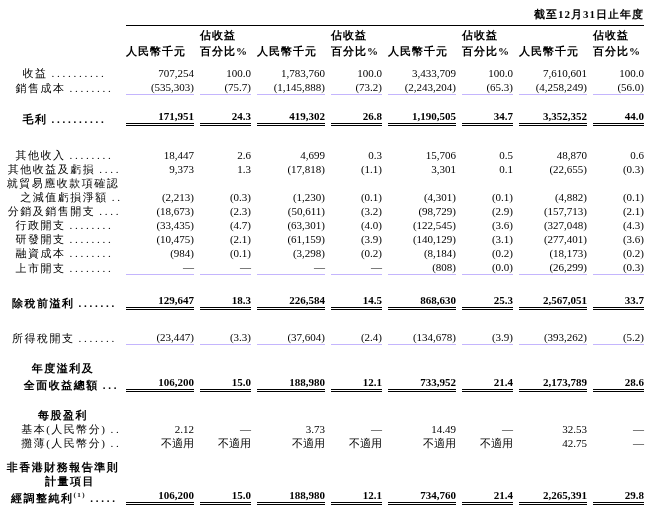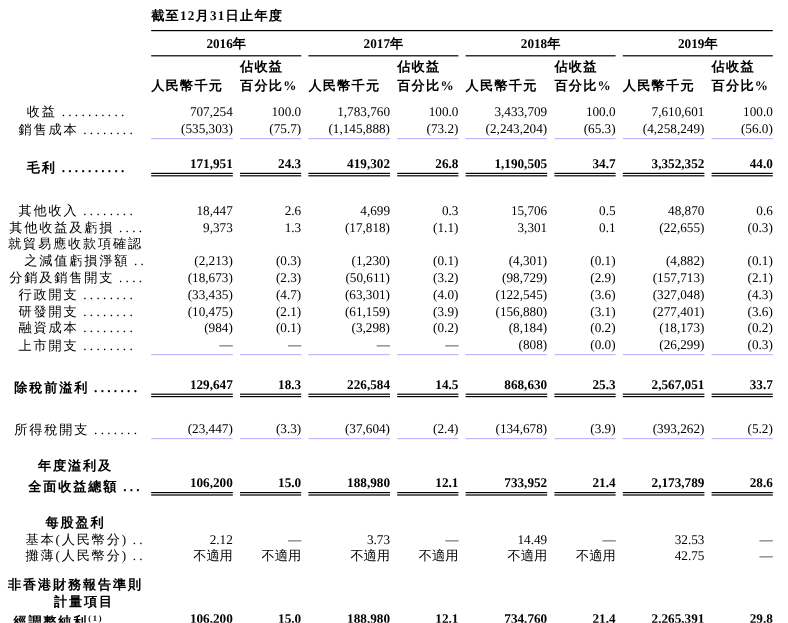--- a/index.html
+++ b/index.html
@@ -1,21 +1,21 @@
 <!DOCTYPE html>
 <html><head>
 <meta charset="utf-8">
 <style>
   html,body{margin:0;padding:0;background:#fff;color:#000;}
   body{width:657px;height:519px;overflow:hidden;
        font-family:"Liberation Serif","DejaVu Serif",serif;font-size:11px;line-height:14px;}
   table{border-collapse:separate;border-spacing:6px 0;table-layout:fixed;margin-top:4px;}
   td{padding:0;vertical-align:bottom;white-space:nowrap;}
   tr{height:14px;}
-  .title-cell{text-align:left;font-weight:bold;letter-spacing:1px;
+  .title-cell{text-align:right;font-weight:bold;letter-spacing:1px;
               border-bottom:1.5px solid #000;padding:3px 0 4px 0;}
   .year-cell{text-align:center;font-weight:bold;border-bottom:1px solid #000;padding:4px 0 2px 0;}
   .hdr{font-weight:bold;text-align:left;letter-spacing:1px;padding-top:2px;}
   .lbl{letter-spacing:1.5px;overflow:hidden;text-align:center;}
   .ind{padding-left:14px;}
   .dots{letter-spacing:0;margin-left:4px;}
   td.v,td.p{text-align:right;}
   .u1{border-bottom:1px solid #c4b5fd;}
   .u2{border-bottom:3px double #000;}
   .b td{font-weight:bold;}
@@ -38,27 +38,20 @@
       <col style="width:68px">
         <col style="width:51px">
     </colgroup>
     <thead>
       <tr>
         <td></td>
         <td colspan="8" class="title-cell">截至12月31日止年度</td>
       </tr>
       <tr>
         <td></td>
-        <td colspan="2" class="year-cell">2016年</td>
-        <td colspan="2" class="year-cell">2017年</td>
-        <td colspan="2" class="year-cell">2018年</td>
-        <td colspan="2" class="year-cell">2019年</td>
-      </tr>
-      <tr>
-        <td></td>
         <td></td>
         <td class="hdr">佔收益</td>
         <td></td>
         <td class="hdr">佔收益</td>
         <td></td>
         <td class="hdr">佔收益</td>
         <td></td>
         <td class="hdr">佔收益</td>
       </tr>
       <tr>
@@ -181,21 +174,21 @@
           <td class="p">(3.6)</td>
           <td class="v">(327,048)</td>
           <td class="p">(4.3)</td>
         </tr>
         <tr>
           <td class="lbl"><span>研發開支</span><span class="dots">. . . . . . . .</span></td>
           <td class="v">(10,475)</td>
           <td class="p">(2.1)</td>
           <td class="v">(61,159)</td>
           <td class="p">(3.9)</td>
-          <td class="v">(156,880)</td>
+          <td class="v">(140,129)</td>
           <td class="p">(3.1)</td>
           <td class="v">(277,401)</td>
           <td class="p">(3.6)</td>
         </tr>
         <tr>
           <td class="lbl"><span>融資成本</span><span class="dots">. . . . . . . .</span></td>
           <td class="v">(984)</td>
           <td class="p">(0.1)</td>
           <td class="v">(3,298)</td>
           <td class="p">(0.2)</td>

